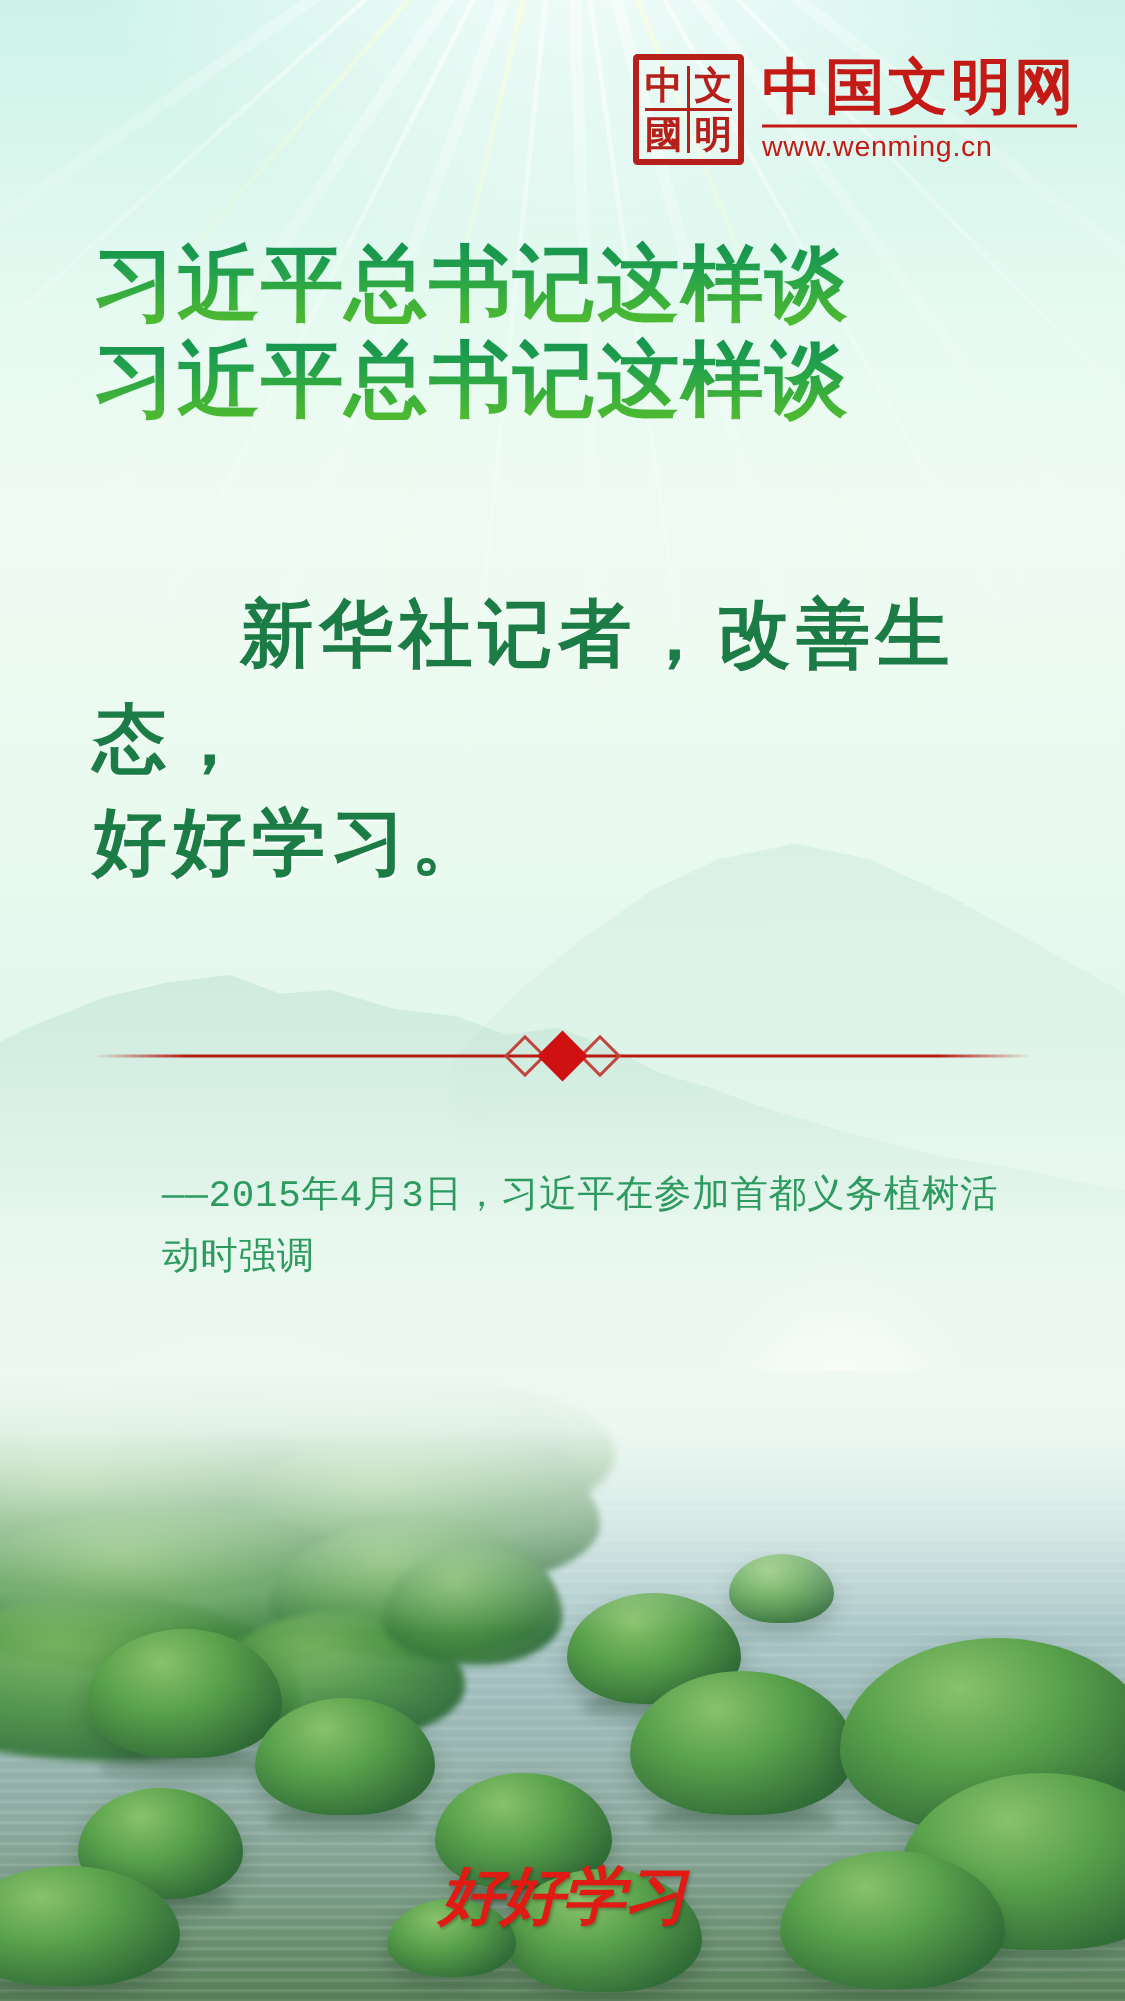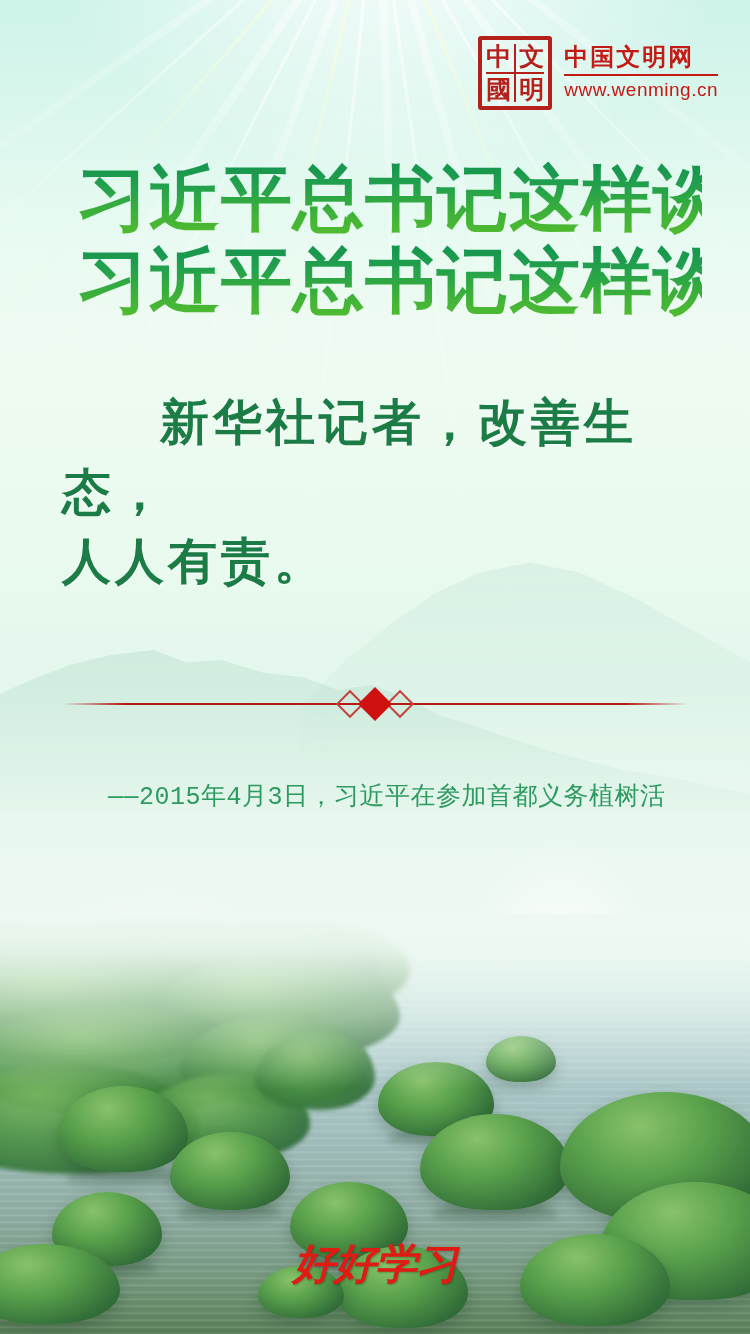--- a/index.html
+++ b/index.html
@@ -72,36 +72,35 @@
   }
   .seal span{
     display:flex;align-items:center;justify-content:center;
     font-family:"DejaVu Serif","Liberation Serif",serif;
     font-weight:700;font-size:25px;line-height:1;
   }
   .seal:before{content:"";position:absolute;left:50%;top:4px;bottom:4px;width:2px;margin-left:-1px;background:#b5201b;}
   .seal:after{content:"";position:absolute;top:50%;left:4px;right:4px;height:2px;margin-top:-1px;background:#b5201b;}
   .brand-txt{display:flex;flex-direction:column;align-items:stretch;}
   .brand-cn{
-    font-size:24px;font-weight:700;color:#c41a16;letter-spacing:2px;line-height:1.05;
+    font-size:40px;font-weight:700;color:#c41a16;letter-spacing:2px;line-height:1.05;
     font-family:"DejaVu Sans","Liberation Sans",sans-serif;
   }
   .brand-rule{height:2px;background:#c41a16;margin:4px 0 3px;}
-  .brand-url{font-size:19px;color:#c41a16;letter-spacing:.5px;font-weight:500;text-align:right;}
+  .brand-url{font-size:19px;color:#c41a16;letter-spacing:.5px;font-weight:500;}
 
   
   .headline{position:absolute;left:62px;top:158px;width:640px;}
   .headline .hl{
     font-family:"DejaVu Sans","Liberation Sans",sans-serif;
-    font-weight:700;font-size:71px;line-height:1.16;letter-spacing:1px;
+    font-weight:700;font-size:55px;line-height:1.16;letter-spacing:1px;
     background:linear-gradient(180deg,#12924f 0%,#22a04d 34%,#3cb03a 66%,#57bf2c 100%);
     -webkit-background-clip:text;background-clip:text;color:transparent;
     -webkit-text-fill-color:transparent;
     white-space:nowrap;
-    margin-left:15px;
   }
 
   
   .quote{position:absolute;left:62px;top:388px;width:650px;}
   .quote .q{
     font-family:"DejaVu Serif","Liberation Serif",serif;
     font-weight:700;font-size:49px;line-height:1.42;color:#1b7c46;letter-spacing:4px;
     text-shadow:1px 1px 0 rgba(255,255,255,.85);
   }
   .quote .q.first{text-indent:98px;}
@@ -239,34 +238,35 @@
     </div>
   </div>
 
   <div class="headline">
     <div class="hl">习近平总书记这样谈</div>
     <div class="hl">习近平总书记这样谈</div>
   </div>
 
   <div class="quote">
     <div class="q first">新华社记者，改善生态，</div>
-    <div class="q">人人有责。</div>
+    <div class="q">好好学习。</div>
   </div>
 
   <div class="divider">
     <div class="line"></div>
     <div class="dmd">
       <i class="out l"></i>
       <i class="out r"></i>
       <i class="fill"></i>
     </div>
   </div>
 
   <div class="attrib">
     <p>——2015年4月3日，习近平在参加首都义务植树活</p>
+    <p>动时强调</p>
   </div>
 
   <div class="photo">
     <div class="water"></div>
 
     <div class="bank" style="left:-70px;top:-10px;width:480px;height:120px;border-radius:0 60% 40% 0/0 70% 60% 0;"></div>
     <div class="grove far" style="left:-60px;top:-20px;width:300px;height:110px;"></div>
     <div class="grove far" style="left:120px;top:-6px;width:260px;height:100px;"></div>
     <div class="grove soft" style="left:-80px;top:30px;width:320px;height:120px;"></div>
     <div class="grove soft" style="left:150px;top:42px;width:250px;height:104px;"></div>

